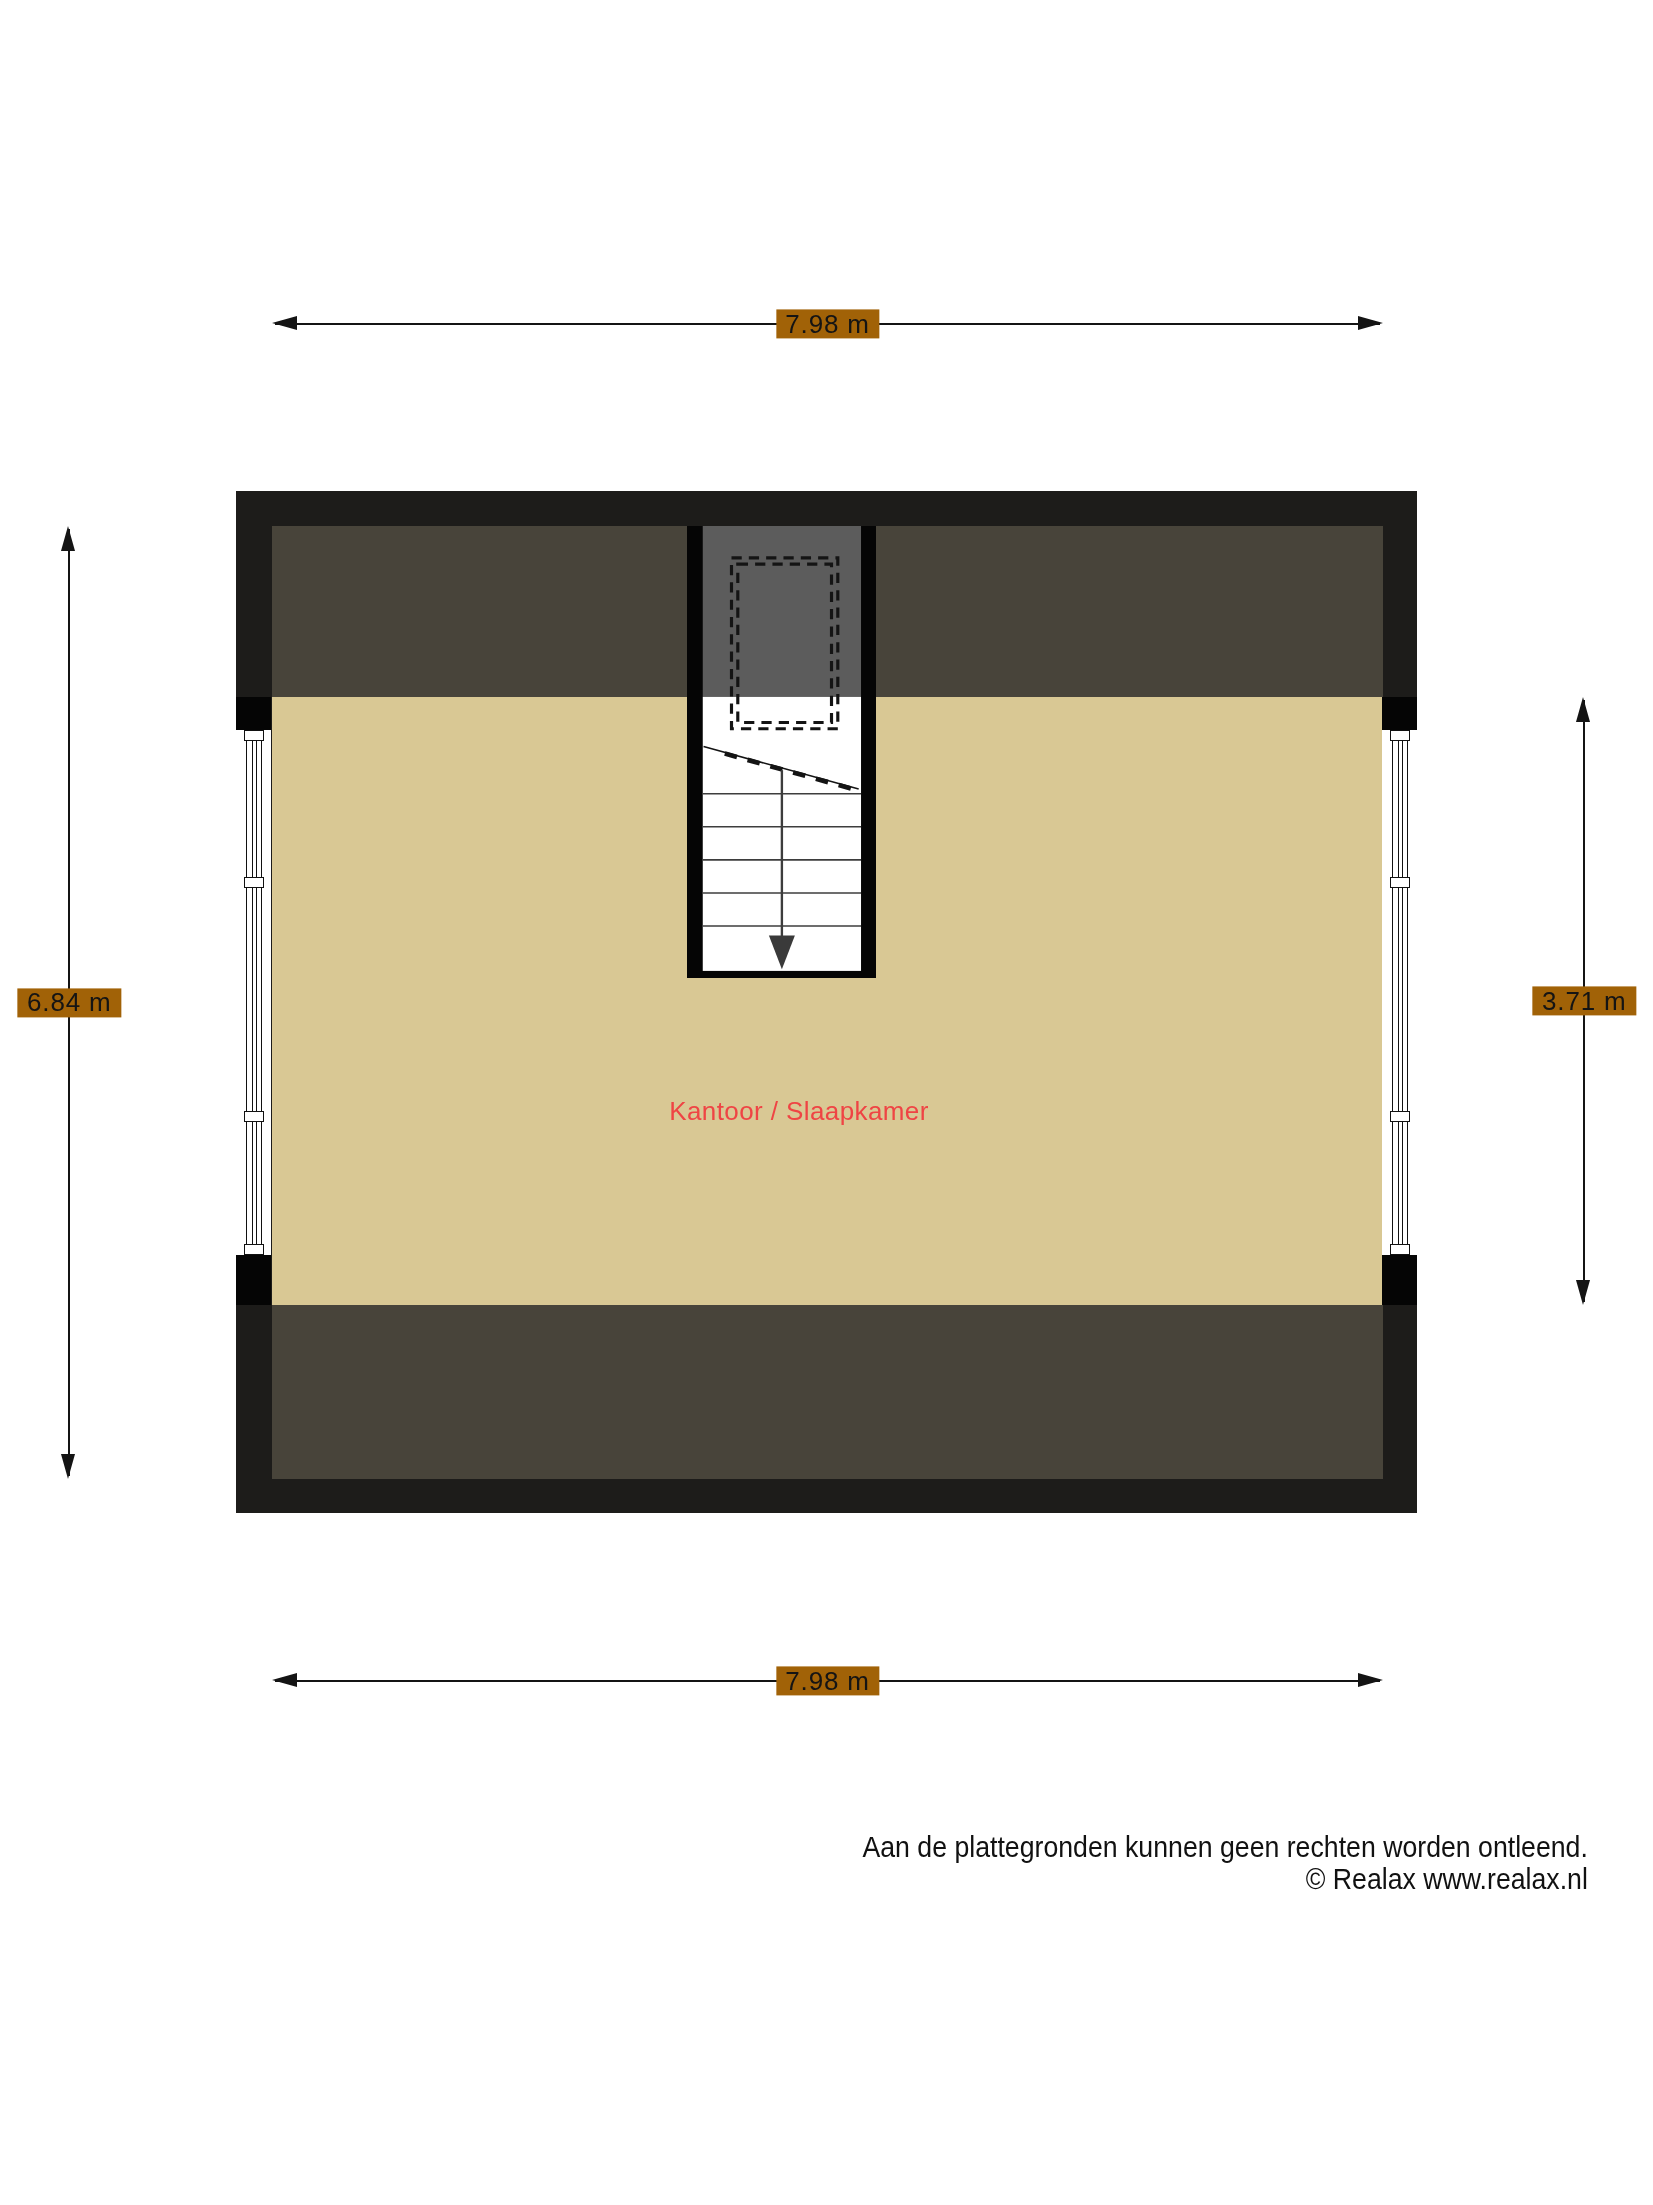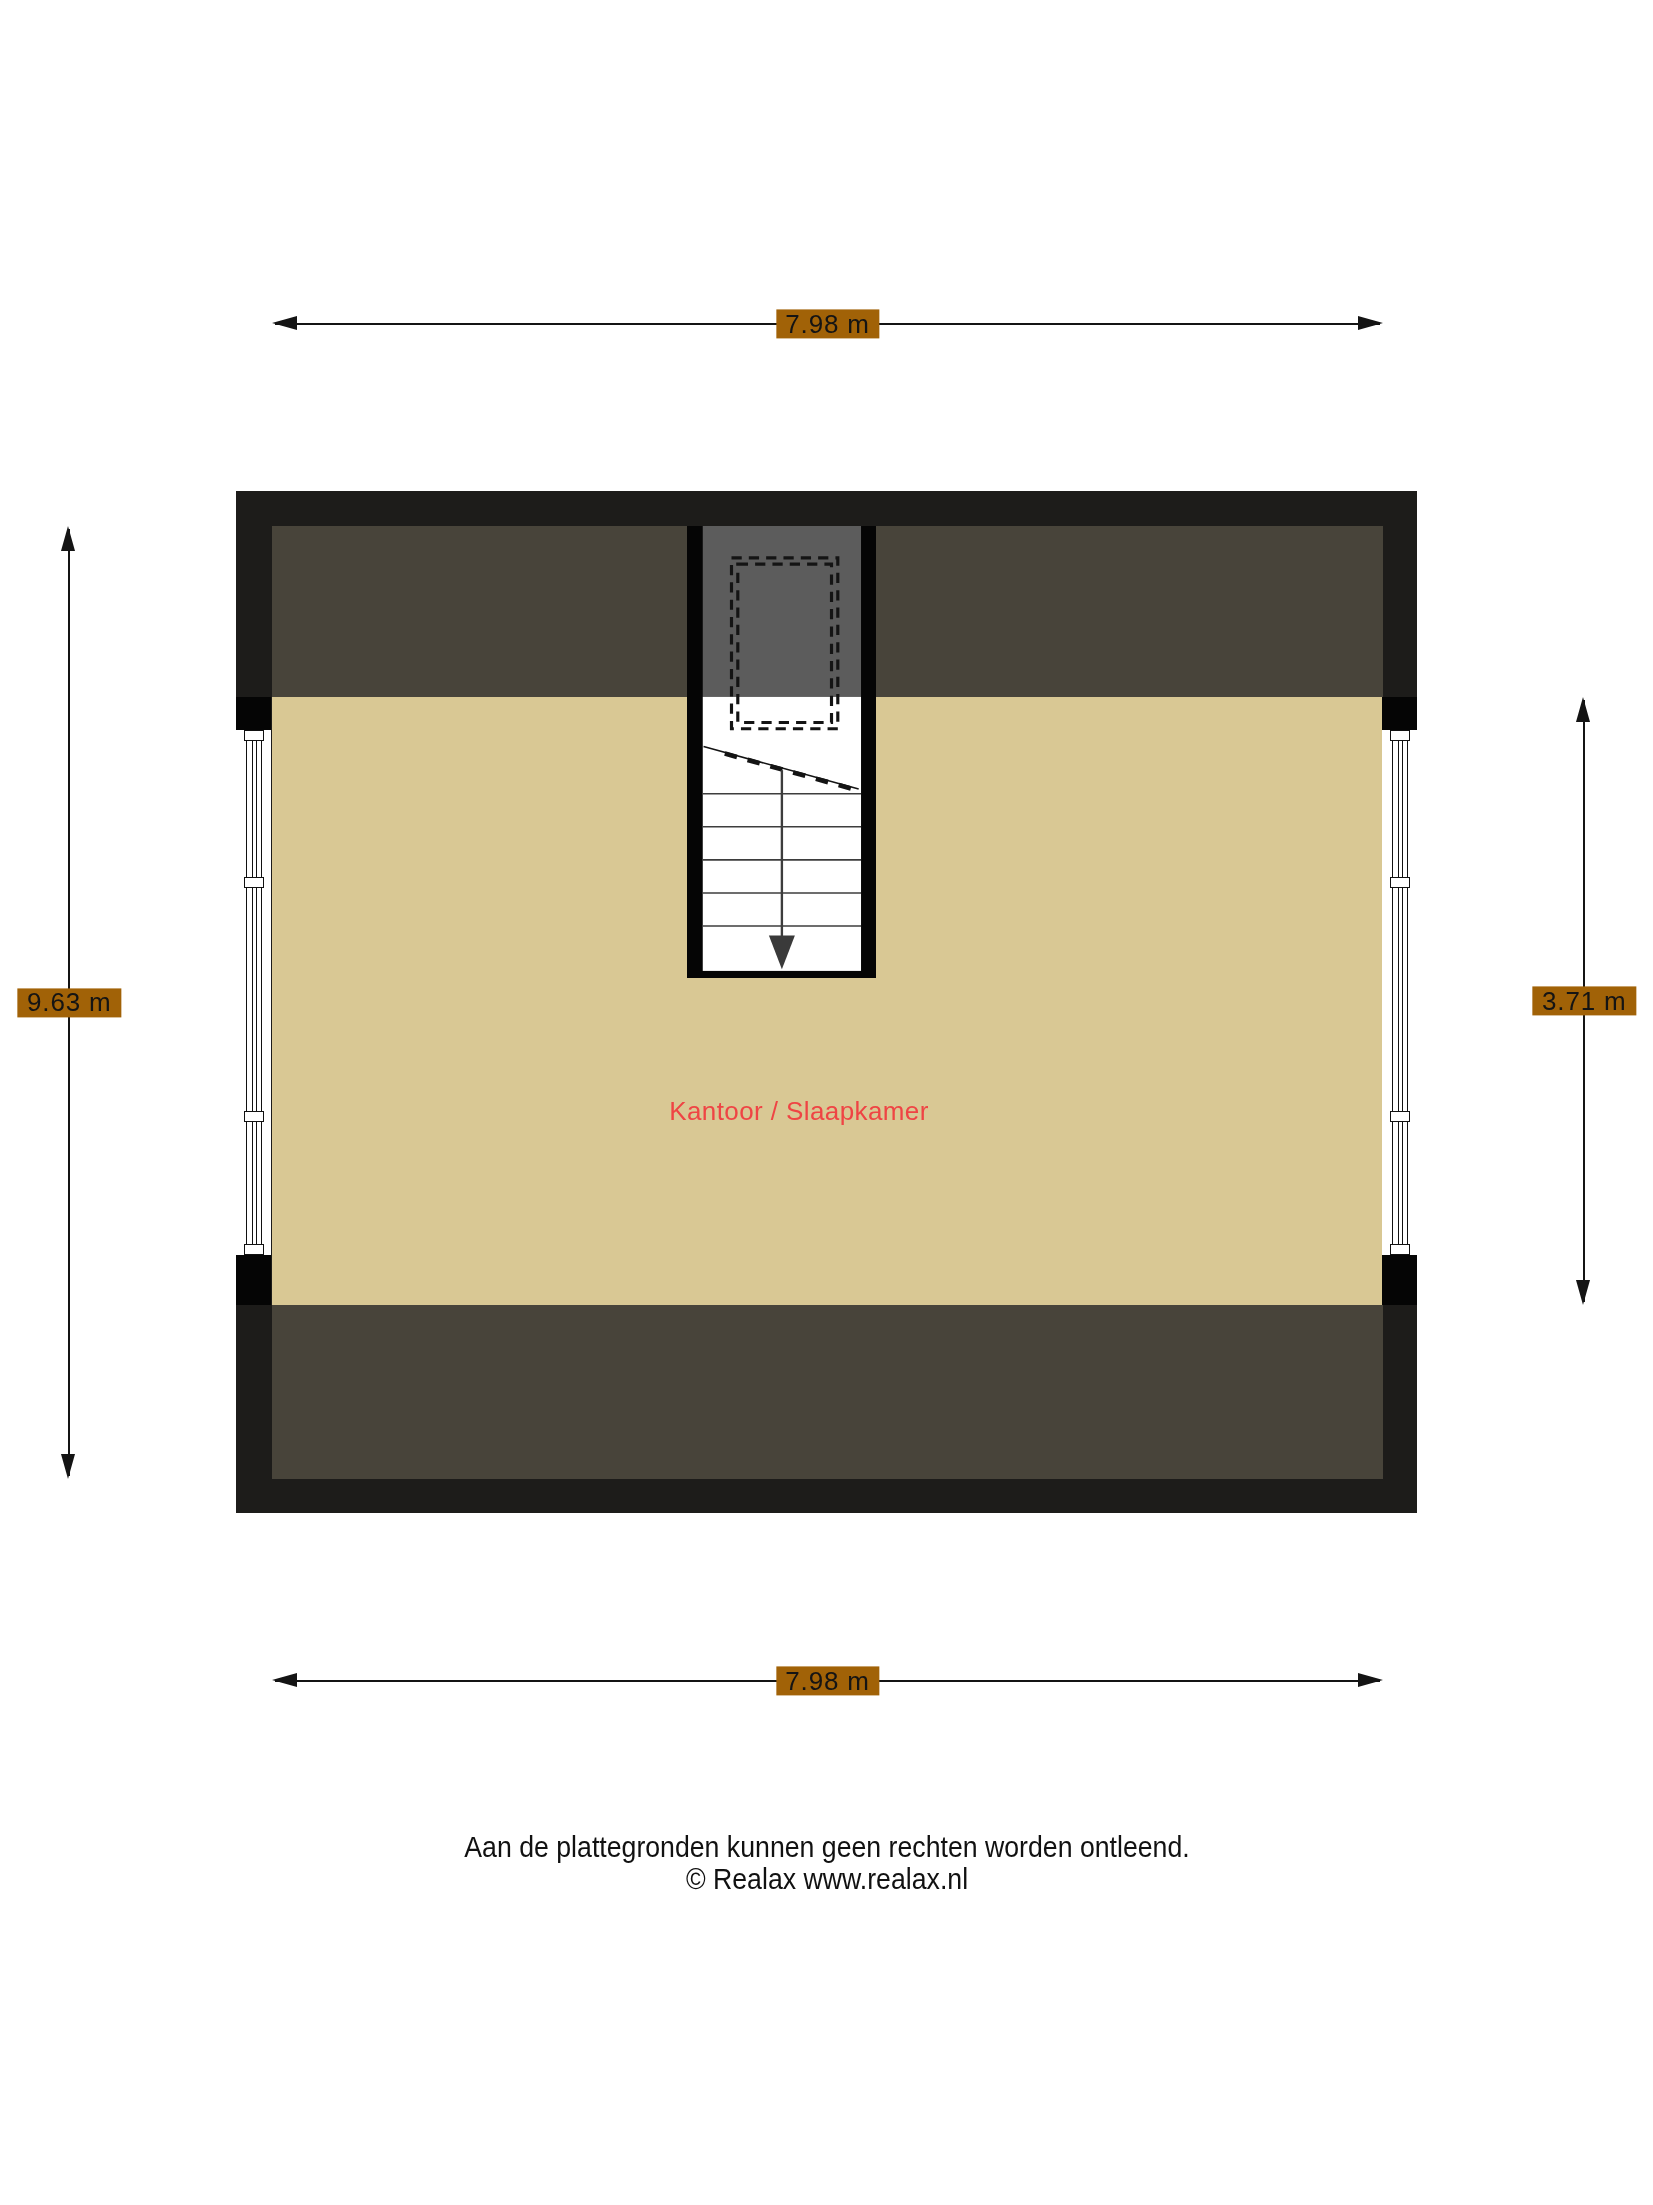--- a/index.html
+++ b/index.html
@@ -41,21 +41,21 @@
     border:0.8px solid #111111; box-sizing:border-box;
   }
 
   
   .room-label {
     position:absolute; transform:translate(-50%,-50%);
     font-size:26px; letter-spacing:0.4px; white-space:nowrap; color:#ef4444;
   }
 
   
-  .footer { position:absolute; left:0; right:0; top:1831px; text-align:center; }
+  .footer { position:absolute; left:0; right:0; top:1831px; text-align:right; }
   .footer-line {
     font-size:29px; line-height:32px; color:#111111;
     display:block; transform:scaleX(0.92); white-space:nowrap;
   }
 </style>
 </head>
 <body>
 
 <div class="canvas">
 
@@ -70,21 +70,21 @@
     <div class="hline"></div>
     <div class="arr arr-left"></div>
     <div class="arr arr-right"></div>
     <span class="dim-label">7.98 m</span>
   </div>
 
   <div class="dim dim-v" style="left:59px; top:526px; height:953px;">
     <div class="vline"></div>
     <div class="arr arr-up"></div>
     <div class="arr arr-down"></div>
-    <span class="dim-label">9.63 m</span>
+    <span class="dim-label">6.84 m</span>
   </div>
 
   <div class="dim dim-v" style="left:1574px; top:697px; height:608px;">
     <div class="vline"></div>
     <div class="arr arr-up"></div>
     <div class="arr arr-down"></div>
     <span class="dim-label">3.71 m</span>
   </div>
 
   <div class="abs" style="left: 236px; top: 491px; width: 1181px; height: 1022px; background-color: rgb(29, 28, 26);"></div>

